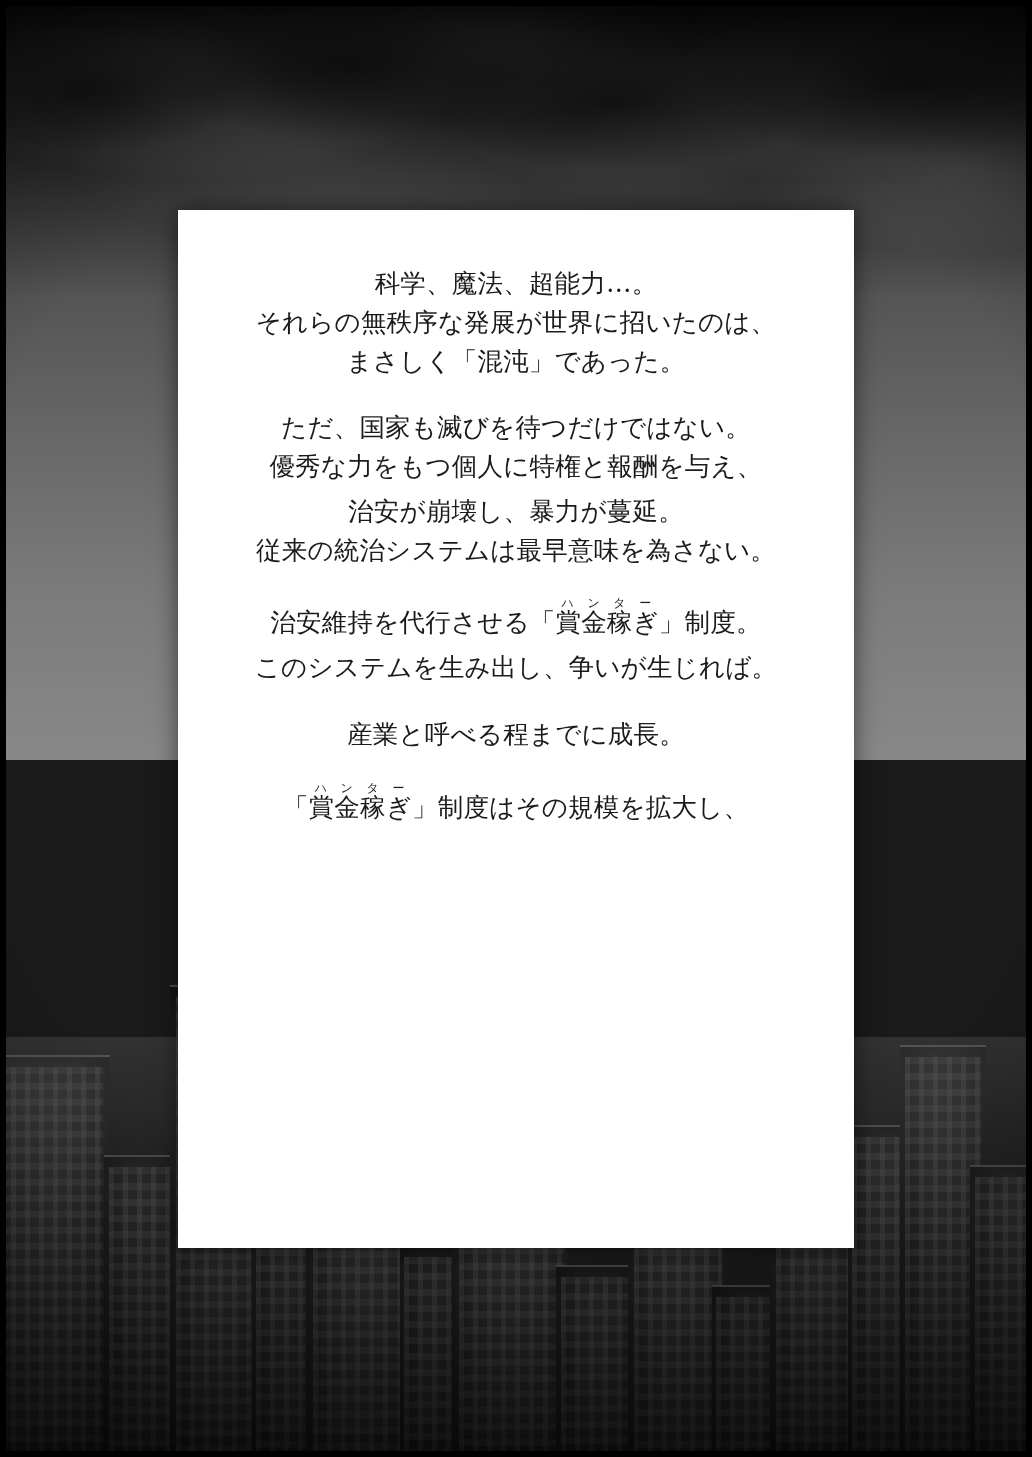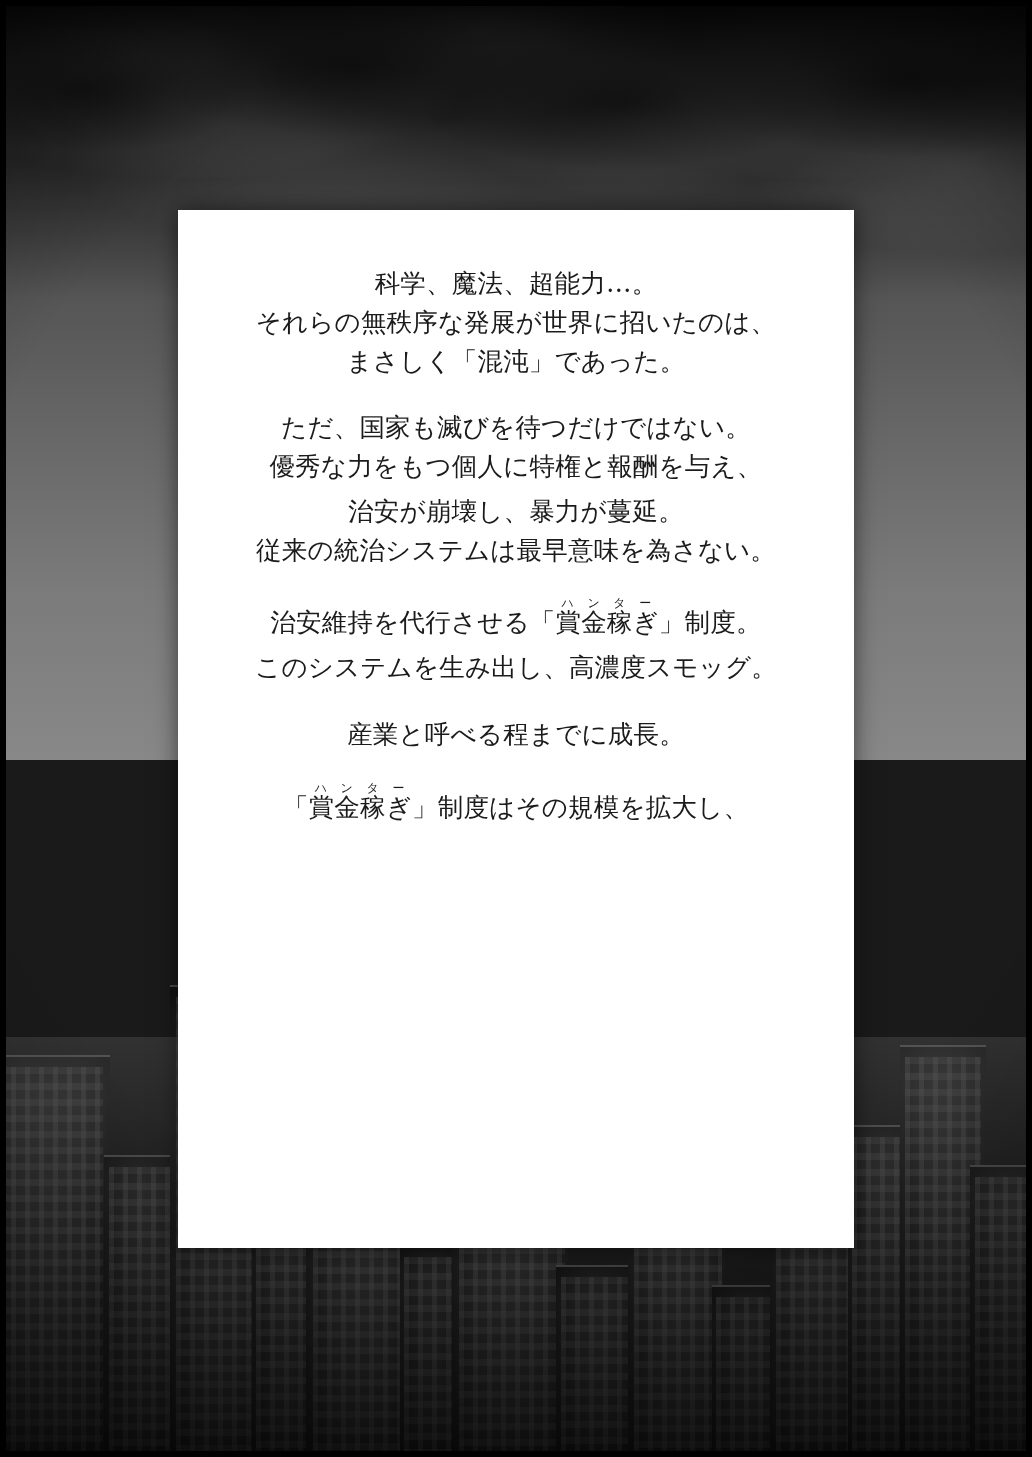--- a/index.html
+++ b/index.html
@@ -171,21 +171,21 @@
 まさしく「混沌」であった。</p>
 
 
 
       <p class="para" style="margin-bottom:6px;">ただ、国家も滅びを待つだけではない。
 優秀な力をもつ個人に特権と報酬を与え、</p>
 
       <p class="para">治安が崩壊し、暴力が蔓延。
 従来の統治システムは最早意味を為さない。</p>
       <p class="para" style="margin-bottom:6px;"><span>治安維持を代行させる「</span><ruby>賞金稼ぎ<rt>ハンター</rt></ruby><span>」制度。</span></p>
-      <p class="para">このシステムを生み出し、高濃度スモッグ。</p>
+      <p class="para">このシステムを生み出し、争いが生じれば。</p>
 
 
       <p class="para">産業と呼べる程までに成長。</p>
       <p class="para" style="margin-bottom:6px;"><span>「</span><ruby>賞金稼ぎ<rt>ハンター</rt></ruby><span>」制度はその規模を拡大し、</span></p>
 
     </div>
   </div>
 </div>
 
 </body></html>

